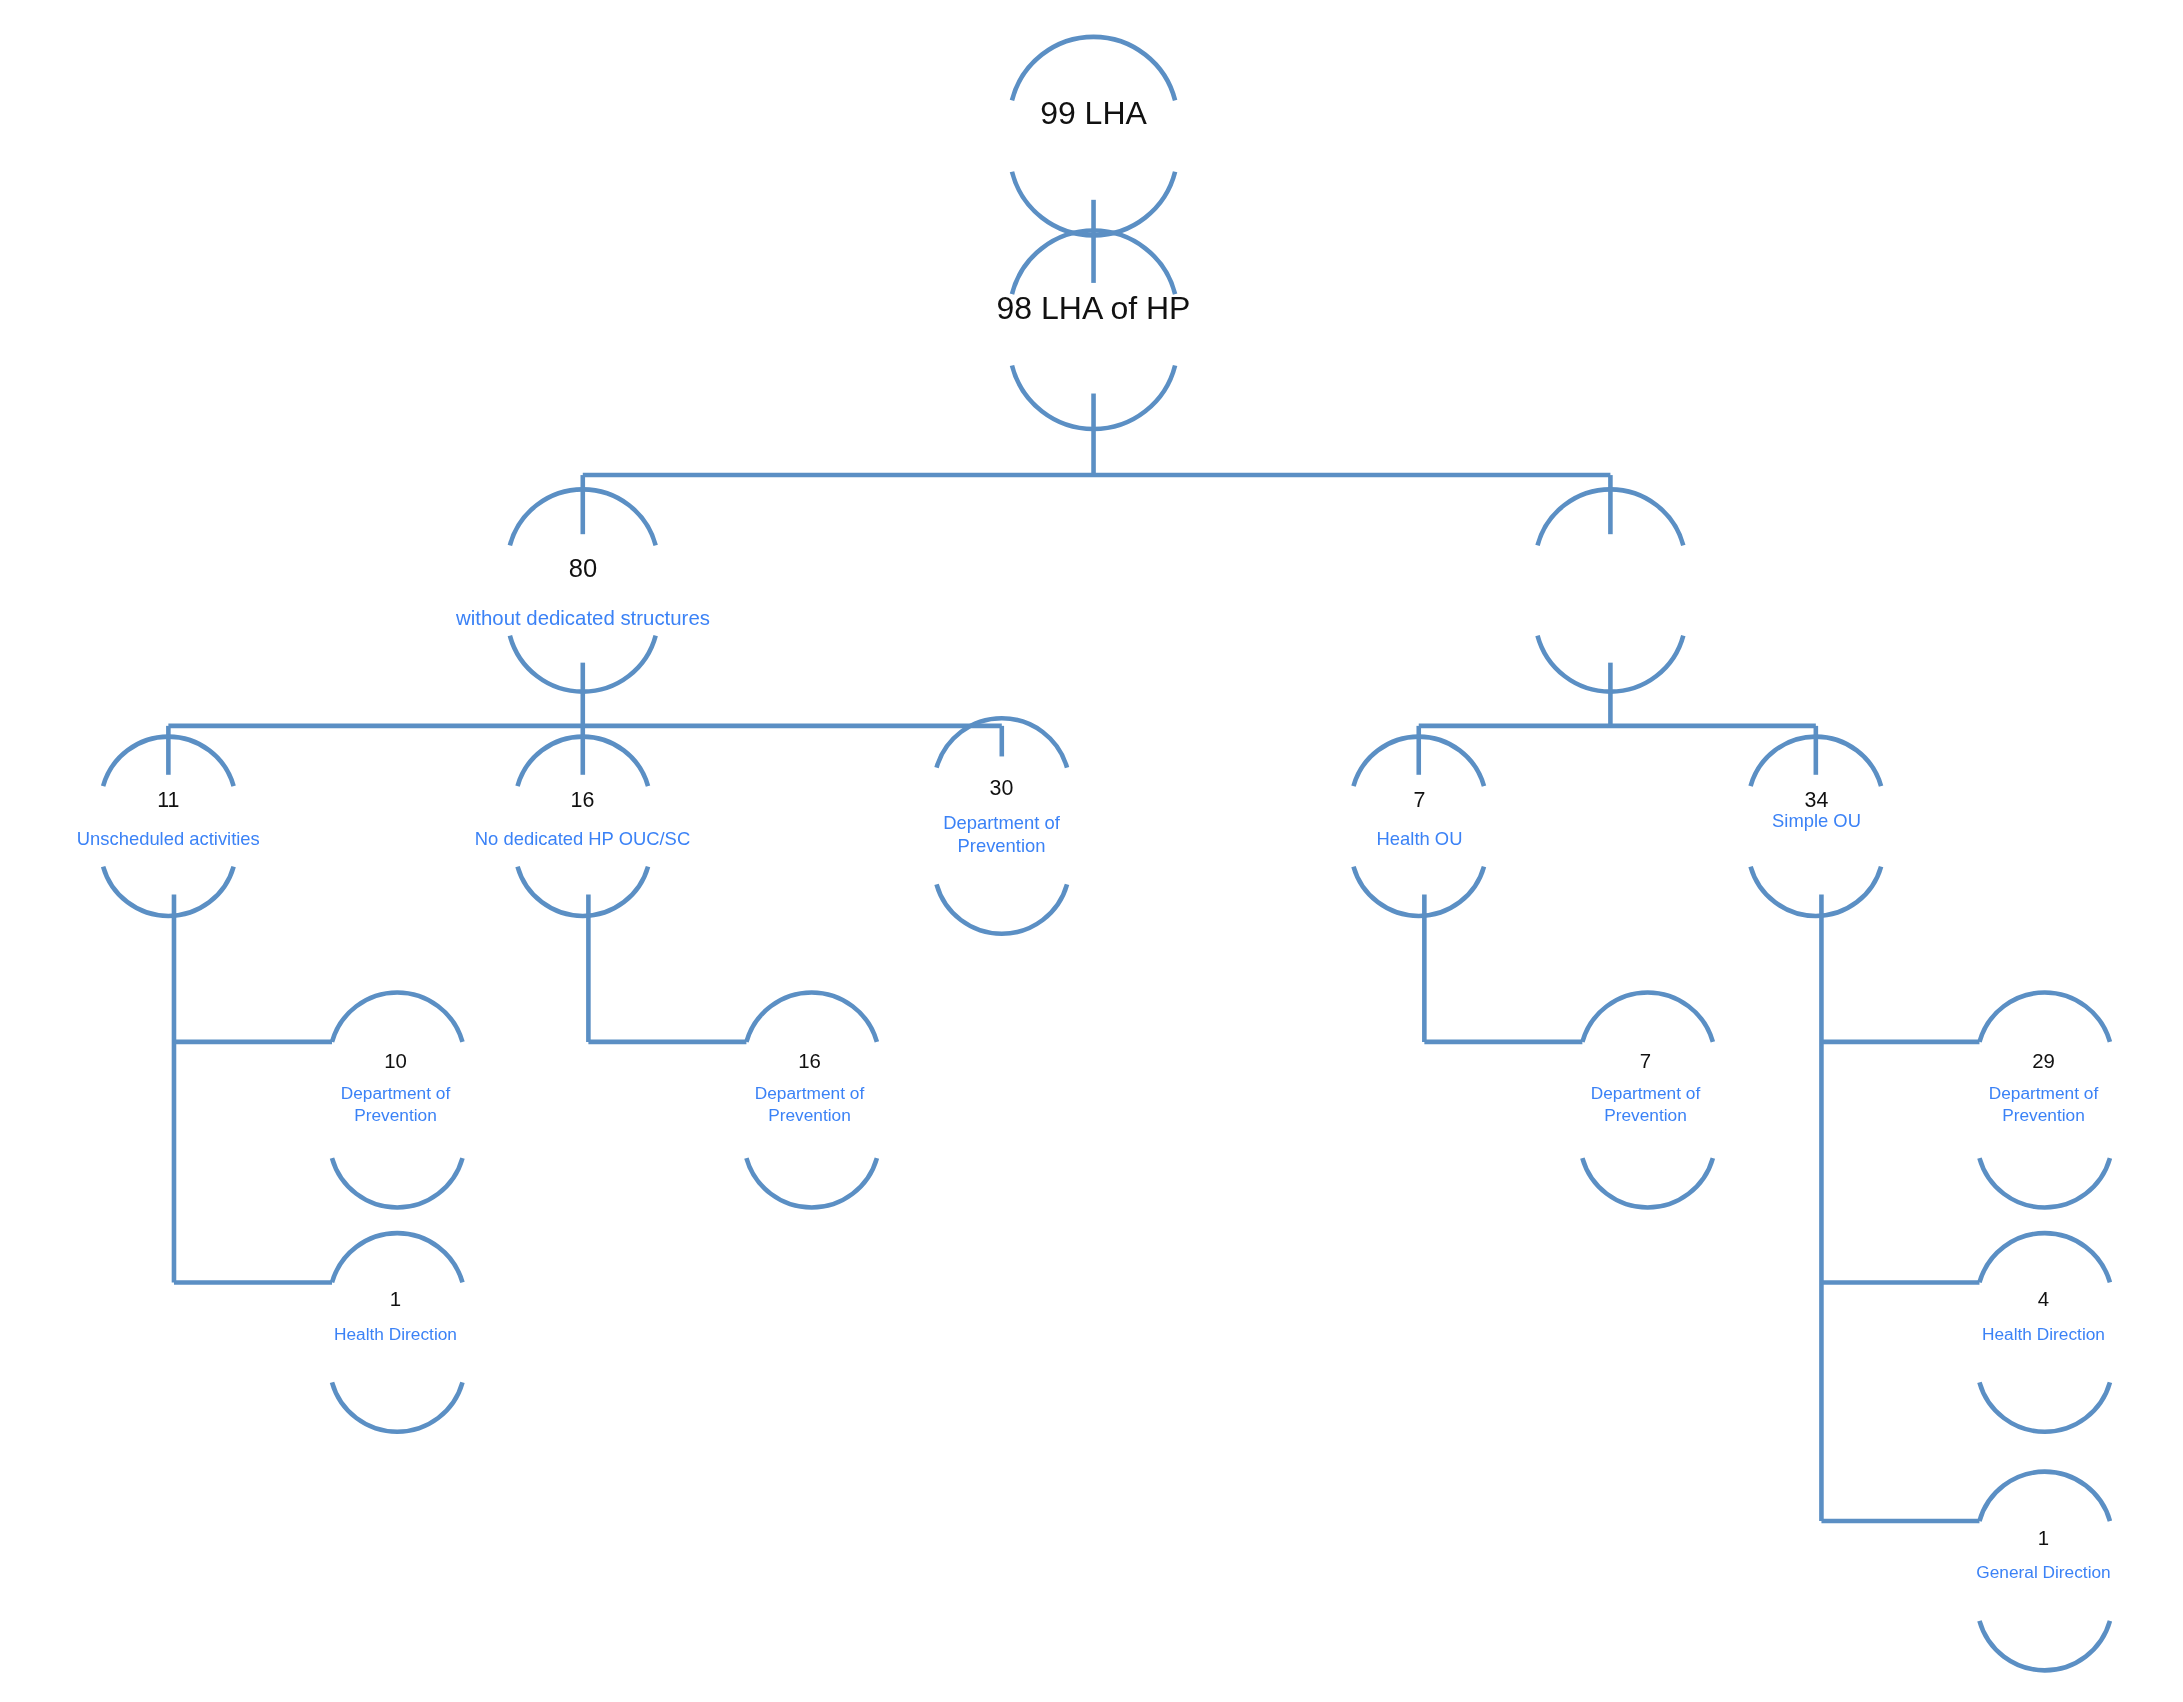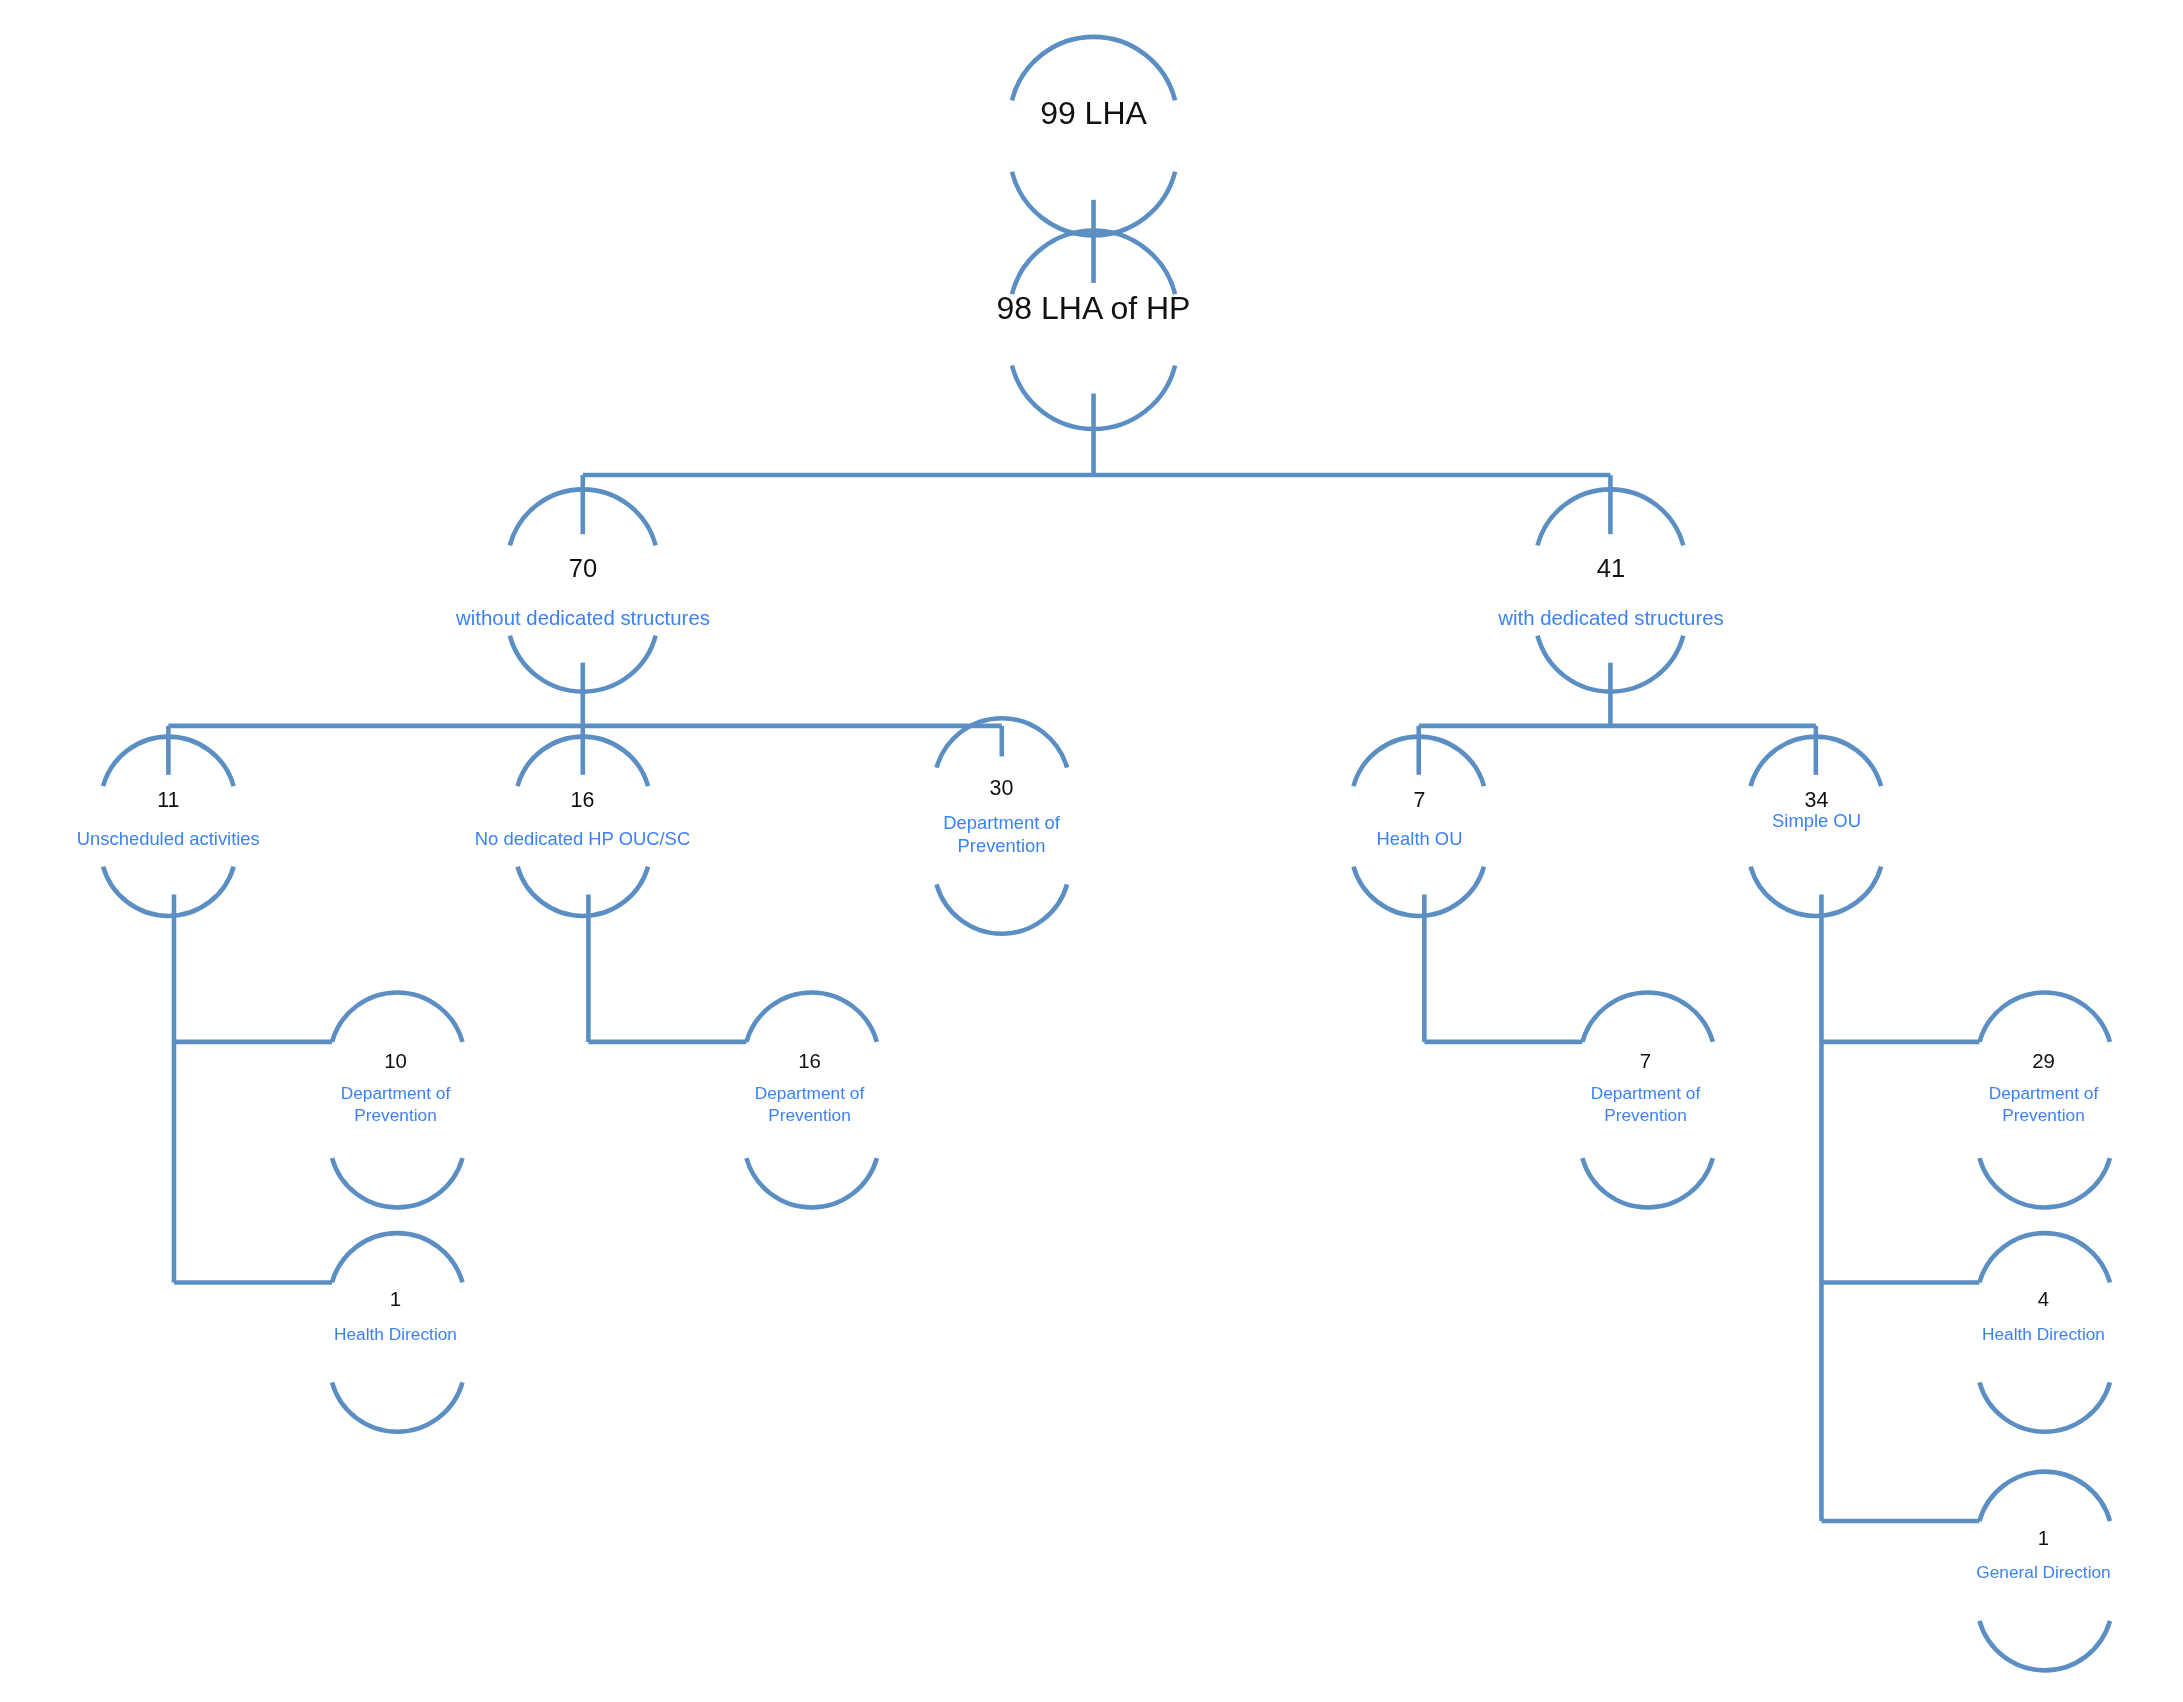--- a/index.html
+++ b/index.html
@@ -146,28 +146,24 @@
 
   <div class="node tier-0" style="left:961px; top:97px; width:265px;">
     <span class="node-count">99 LHA</span>
   </div>
 
   <div class="node tier-1" style="left:961px; top:292px; width:265px;">
     <span class="node-count">98 LHA of HP</span>
   </div>
 
   <div class="node tier-2" style="left:379px; top:556px; width:408px;">
-    <span class="node-count">70</span>
+    <span class="node-count">80</span>
     <span class="node-label" style="margin-top:26.5px;">without dedicated structures</span>
   </div>
 
-  <div class="node tier-2" style="left:1407px; top:556px; width:408px;">
-    <span class="node-count">41</span>
-    <span class="node-label" style="margin-top:26.5px;">with dedicated structures</span>
-  </div>
 
   <div class="node tier-3" style="left:-10.2px; top:790px; width:357px;">
     <span class="node-count">11</span>
     <span class="node-label" style="margin-top:18.4px;">Unscheduled activities</span>
   </div>
 
   <div class="node tier-3" style="left:404px; top:790px; width:357px;">
     <span class="node-count">16</span>
     <span class="node-label" style="margin-top:18.4px;">No dedicated HP OUC/SC</span>
   </div>

